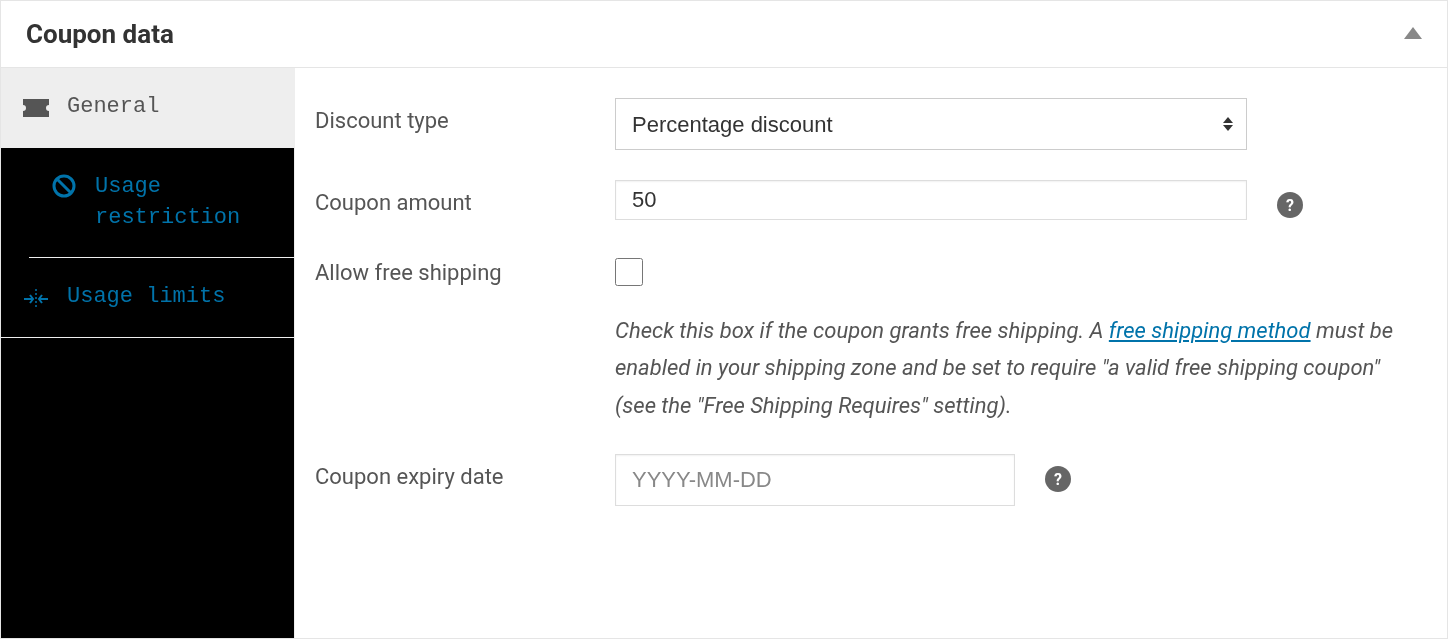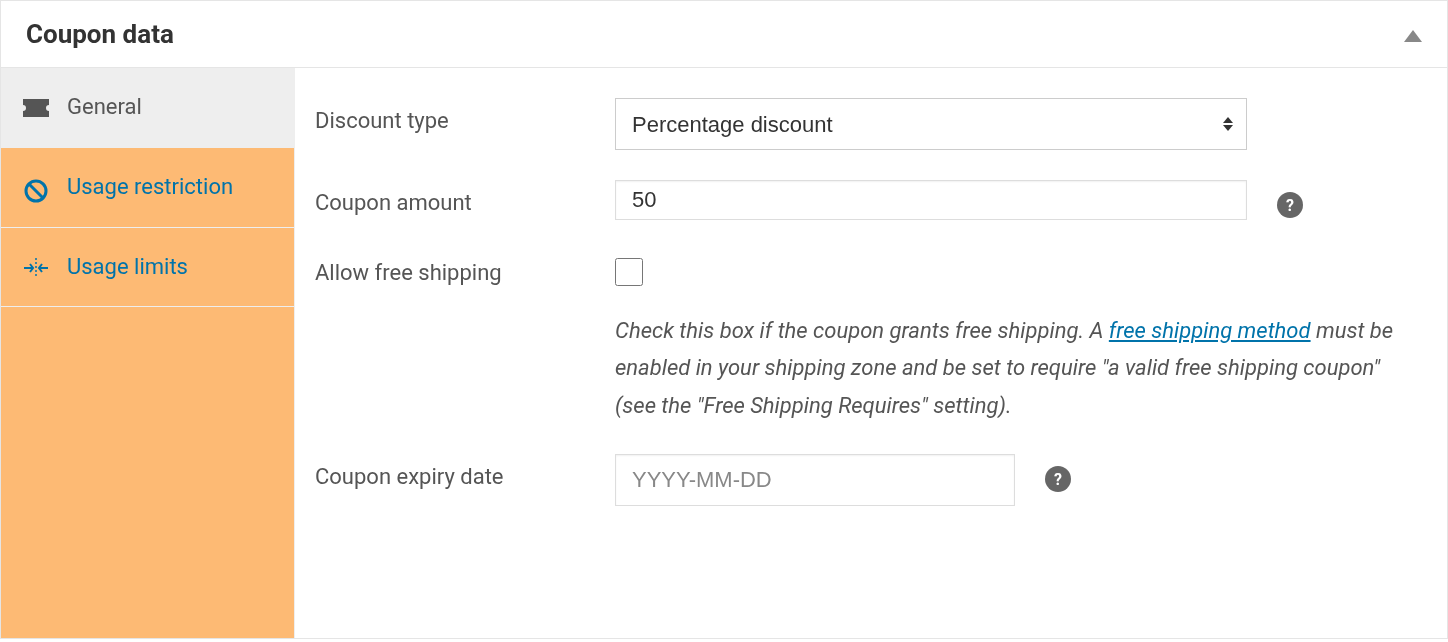--- a/index.html
+++ b/index.html
@@ -13,41 +13,41 @@
       color: #555;
       background: #fff;
     }
     .panel {
       border: 1px solid #e5e5e5;
       width: 1448px;
     }
     .panel-header {
       display: flex;
       justify-content: space-between;
-      align-items: center;
       padding: 18px 25px;
       border-bottom: 1px solid #e5e5e5;
     }
     .panel-title {
       font-size: 26px;
       font-weight: 700;
       color: #333;
     }
     .collapse-toggle {
       cursor: pointer;
       color: #888;
     }
     .panel-body {
       display: flex;
       min-height: 570px;
     }
     .sidebar {
       width: 294px;
-      background: #fdba74;
+      background: #000000;
       border-right: 1px solid #eee;
+      font-family: Liberation Mono, monospace;
     }
     .sidebar-item {
       display: flex;
       align-items: center;
       padding: 24px 20px;
       border-bottom: 1px solid #eee;
       cursor: pointer;
       line-height: 1.4;
     }
     .sidebar-item.active {
@@ -59,21 +59,22 @@
     }
     .sidebar-icon {
       width: 30px;
       flex-shrink: 0;
       display: flex;
       align-items: flex-start;
       justify-content: center;
       margin-top: 2px;
     }
     .sidebar-item.multi-line {
-      align-items: flex-end;
+      align-items: flex-start;
+      margin-left: 28px;
     }
     .sidebar-label {
       margin-left: 16px;
       font-size: 22px;
     }
     .content {
       flex: 1;
       padding: 30px 30px 30px 20px;
     }
     .form-row {

